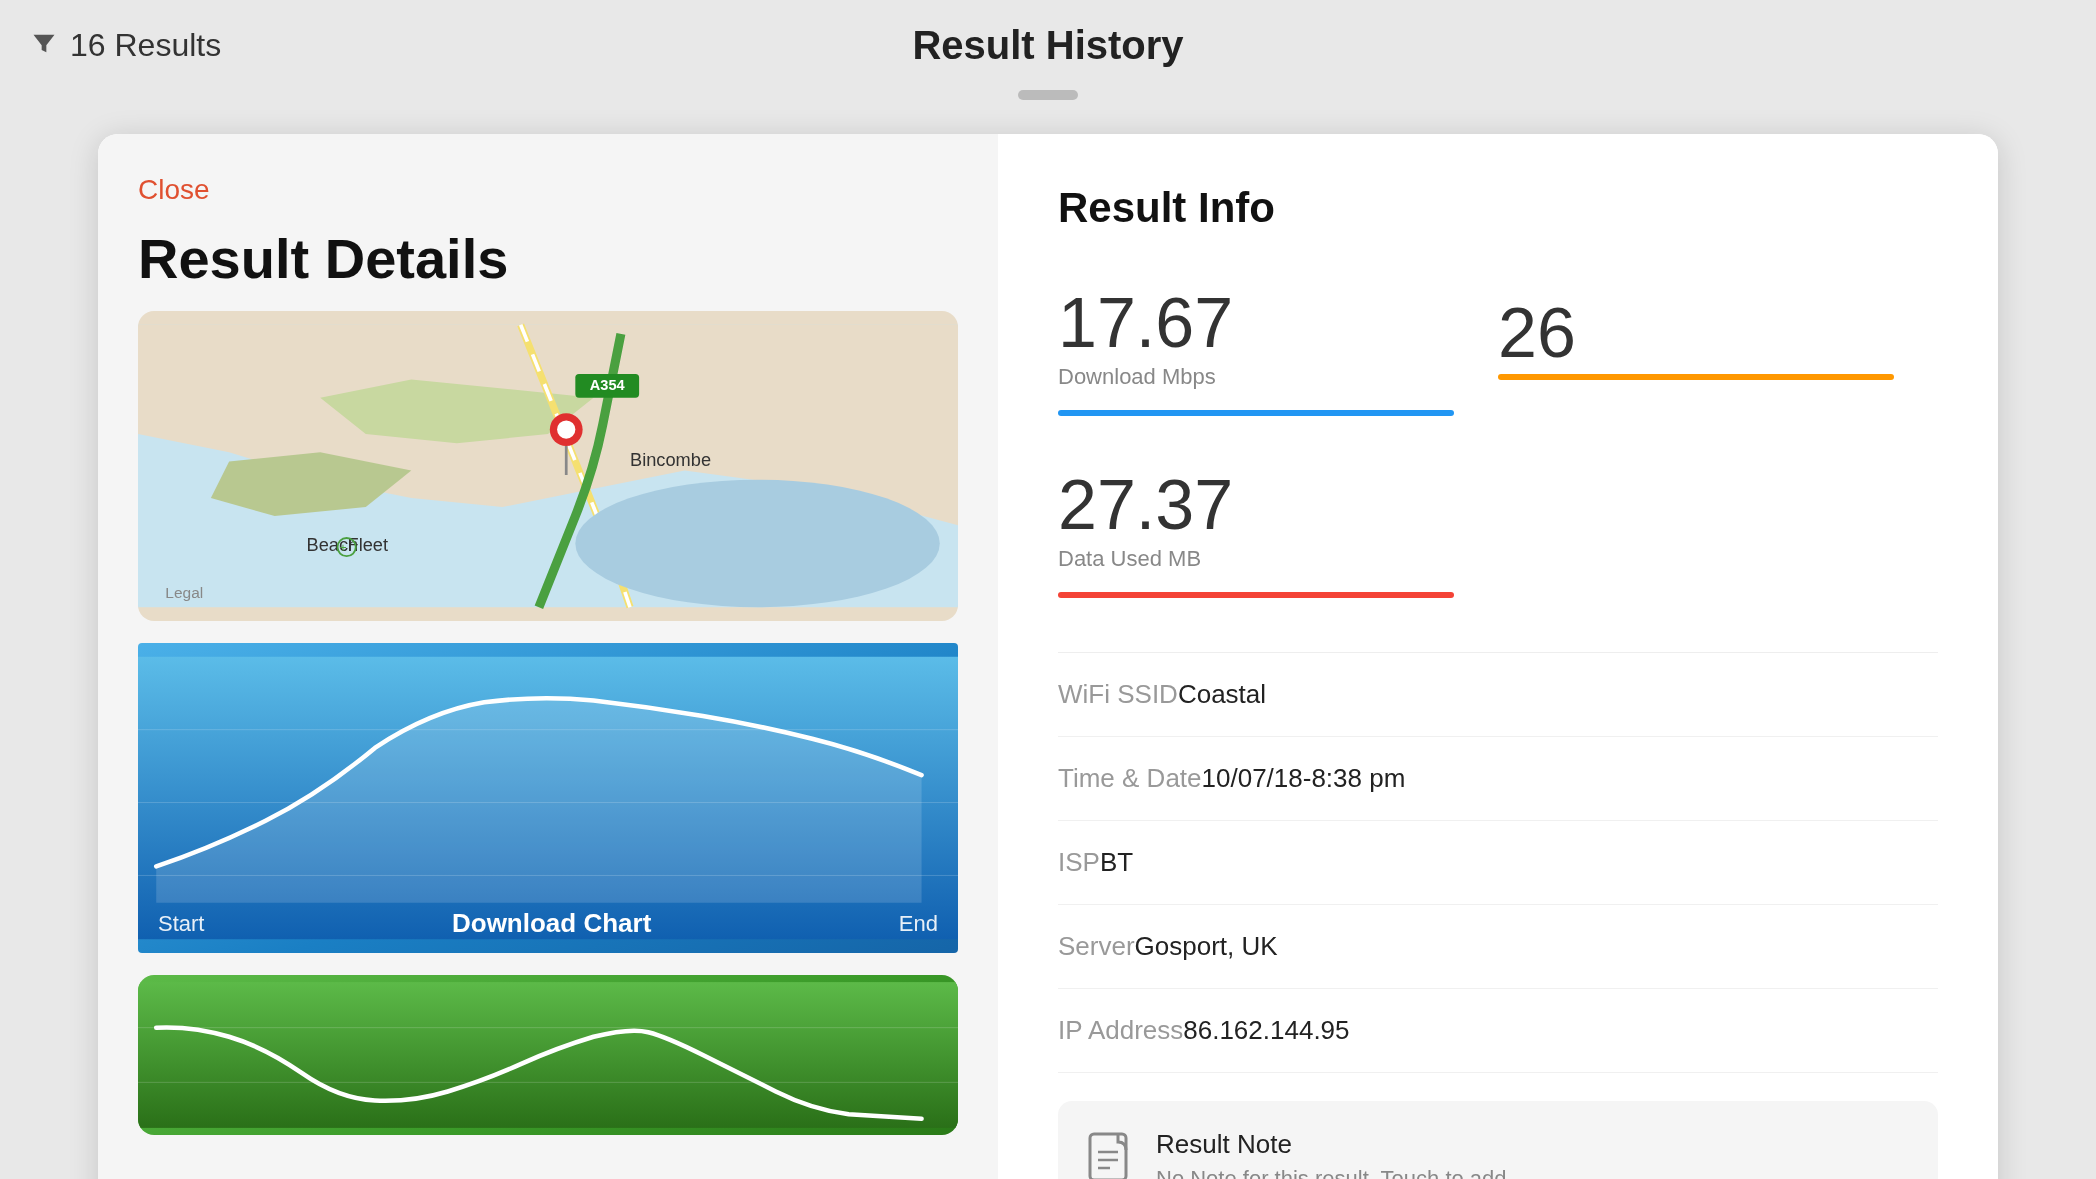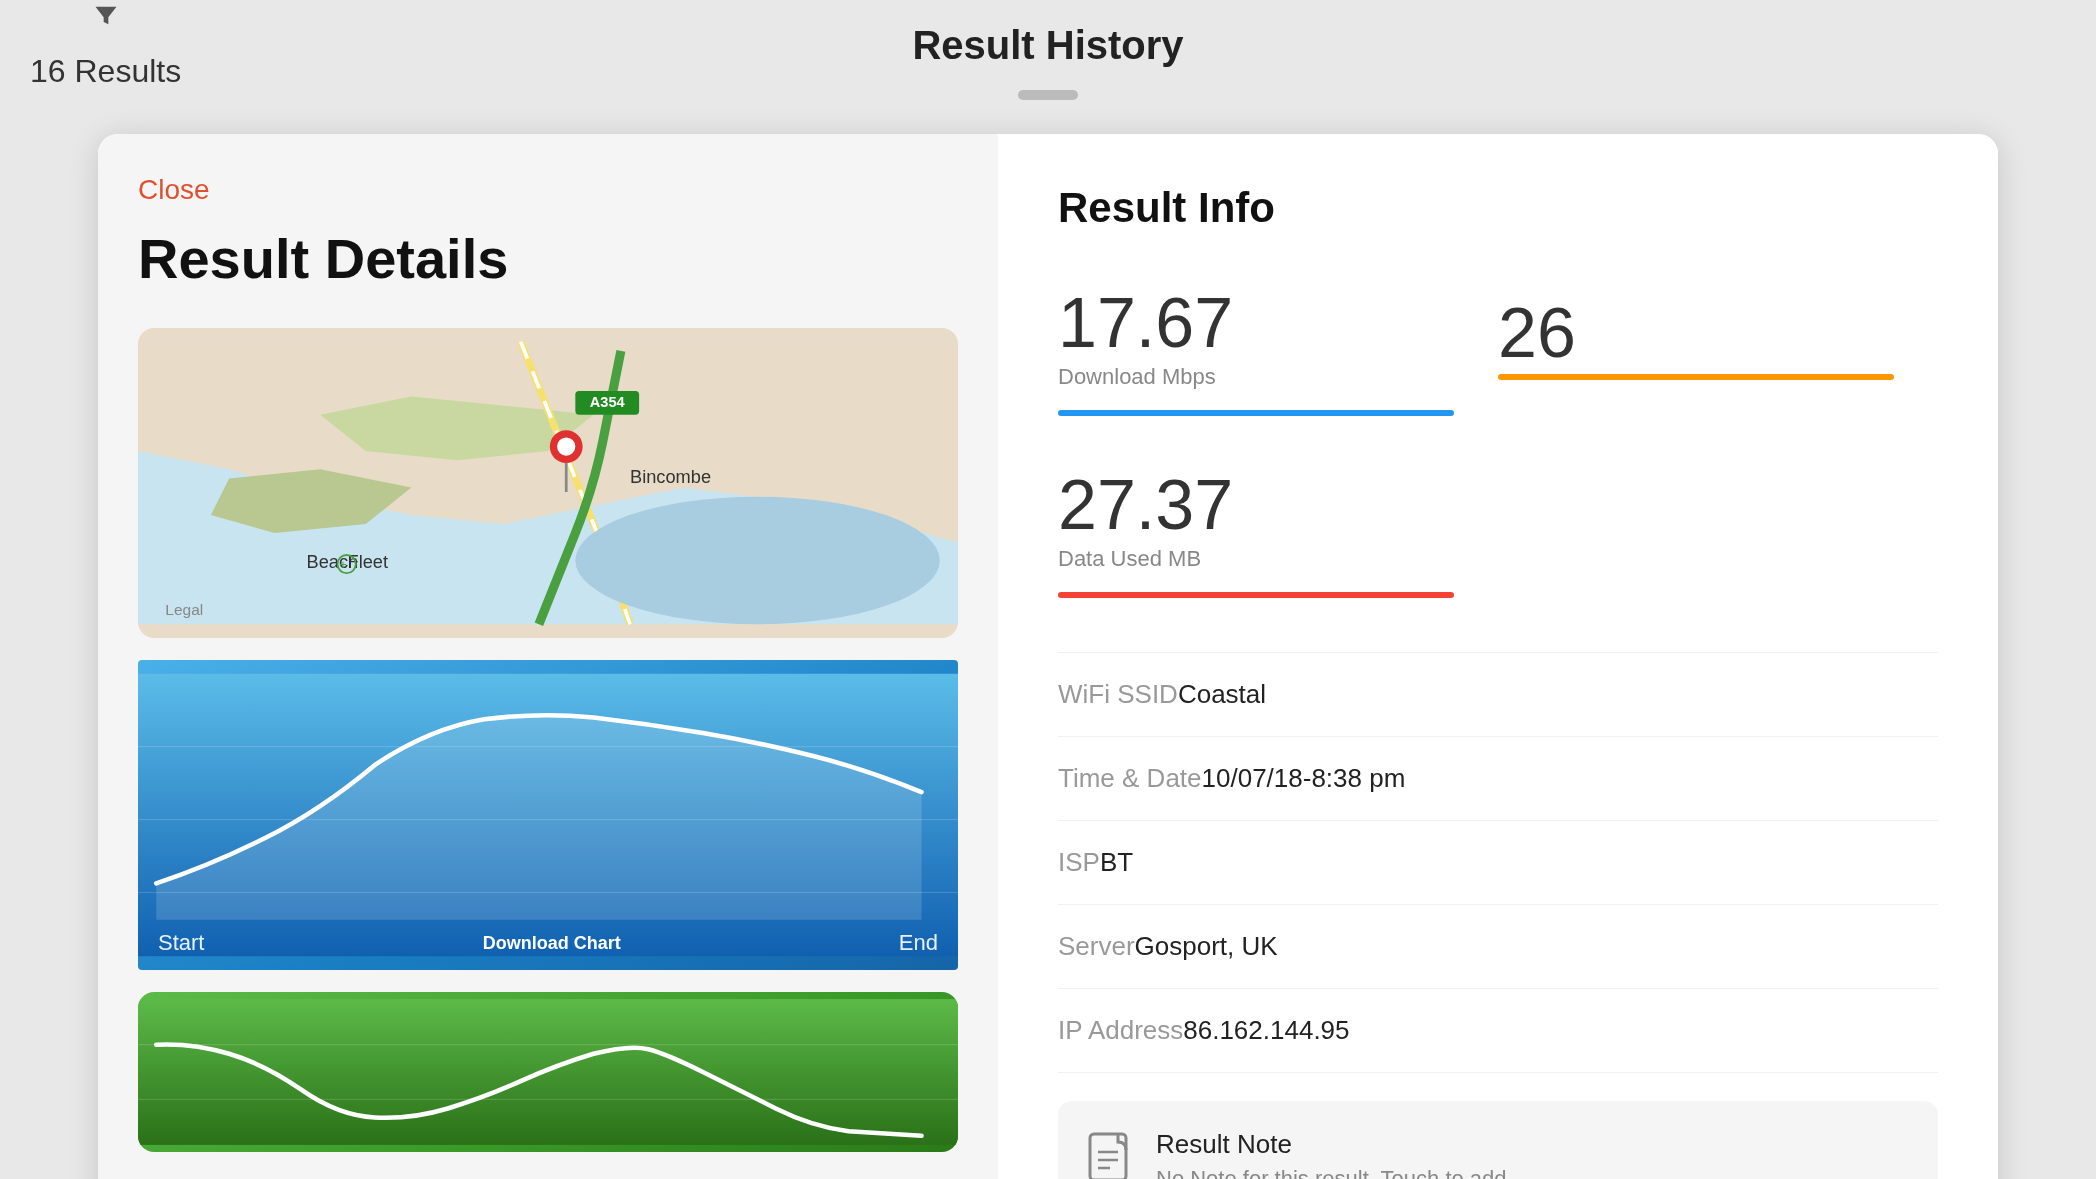--- a/index.html
+++ b/index.html
@@ -20,22 +20,21 @@
       display: flex;
       align-items: center;
       justify-content: center;
       position: relative;
     }
     .filter-area {
       position: absolute;
       left: 30px;
       display: flex;
       align-items: center;
-      gap: 20px;
-      flex-direction: column;
+      gap: 12px;
     }
     .filter-icon {
       color: #555;
     }
     .filter-icon svg {
       width: 28px;
       height: 28px;
     }
     .results-count {
       font-size: 32px;
@@ -78,21 +77,21 @@
     .close-btn {
       color: #e05030;
       font-size: 28px;
       margin-bottom: 20px;
       cursor: pointer;
     }
     .result-details-title {
       font-size: 56px;
       font-weight: 800;
       color: #111;
-      margin-bottom: 37px;
+      margin-bottom: 20px;
     }
 
     
     .map-container {
       width: 100%;
       height: 310px;
       border-radius: 16px;
       overflow: hidden;
       margin-bottom: 22px;
       position: relative;
@@ -122,21 +121,21 @@
       display: flex;
       justify-content: space-between;
       align-items: center;
     }
     .chart-label-side {
       color: rgba(255,255,255,0.9);
       font-size: 22px;
     }
     .chart-label-center {
       color: white;
-      font-size: 18px;
+      font-size: 26px;
       font-weight: 700;
     }
     .chart-svg {
       width: 100%;
       height: 100%;
     }
 
     
     .upload-chart-container {
       width: 100%;

